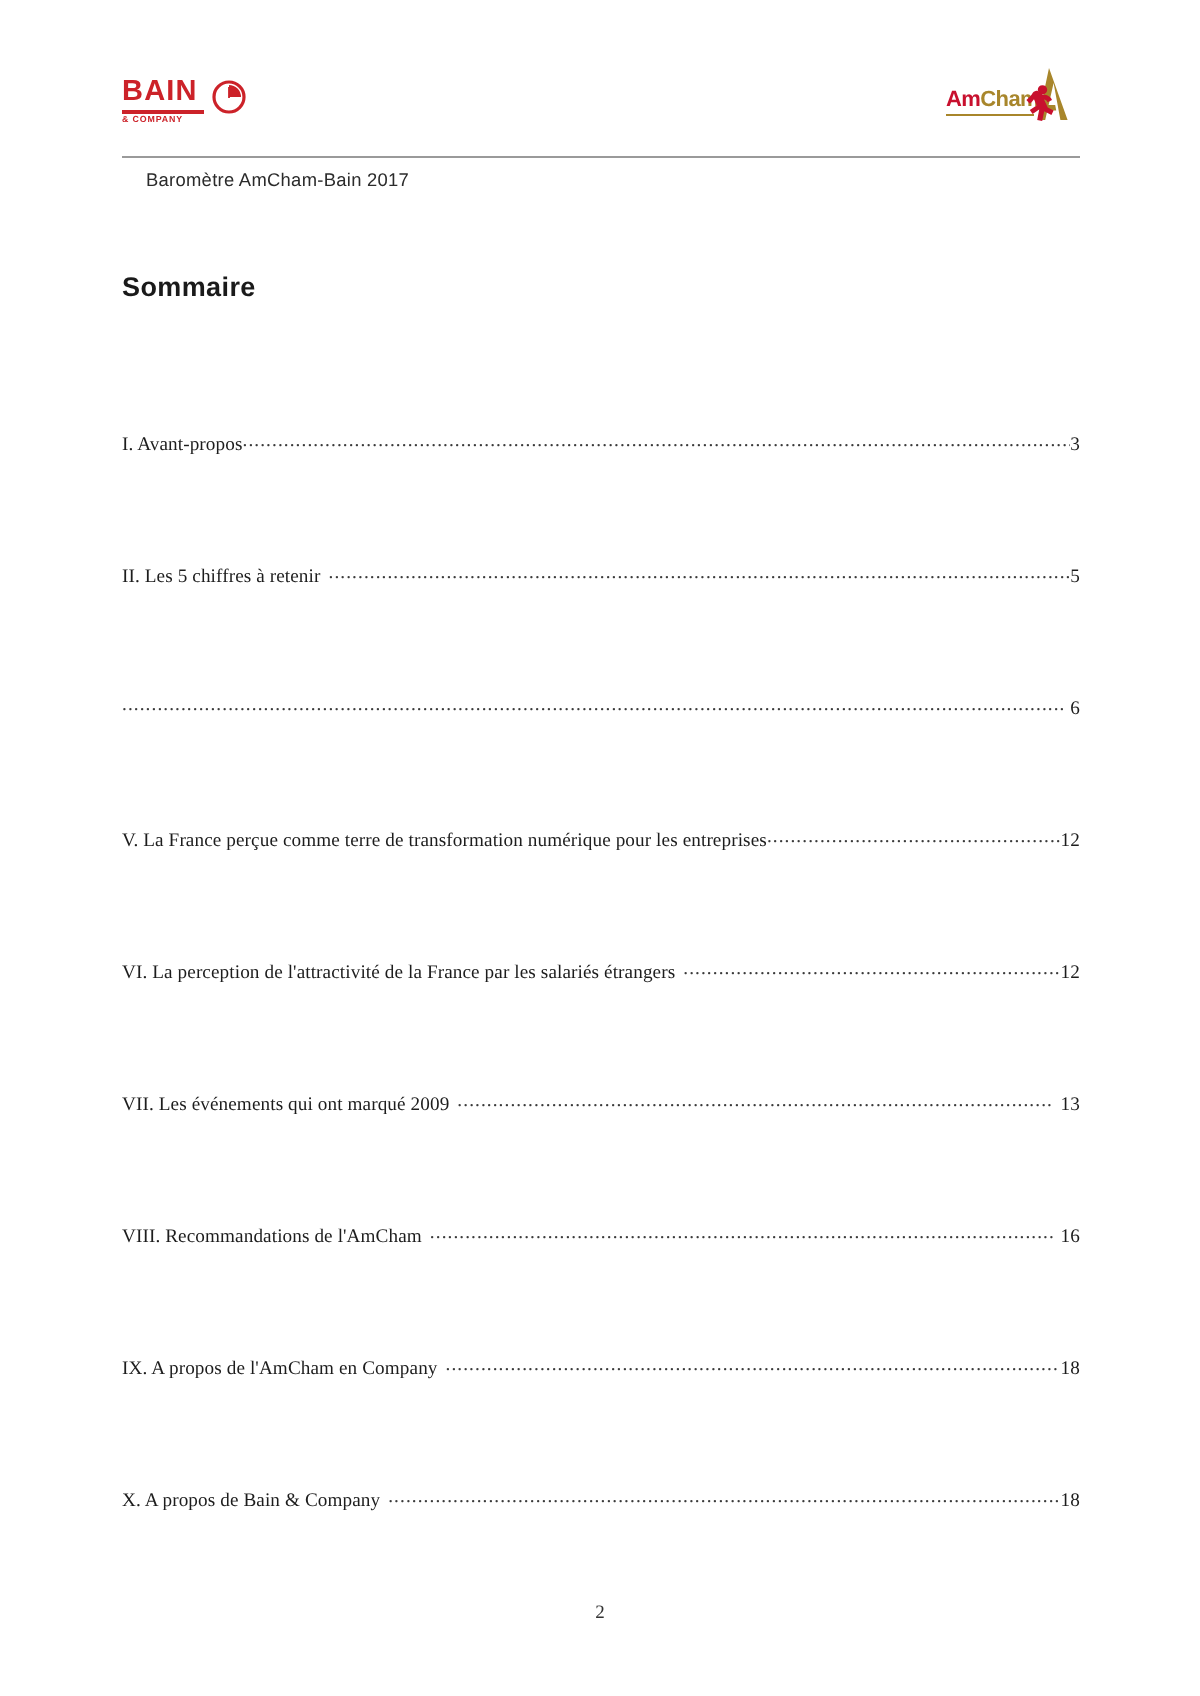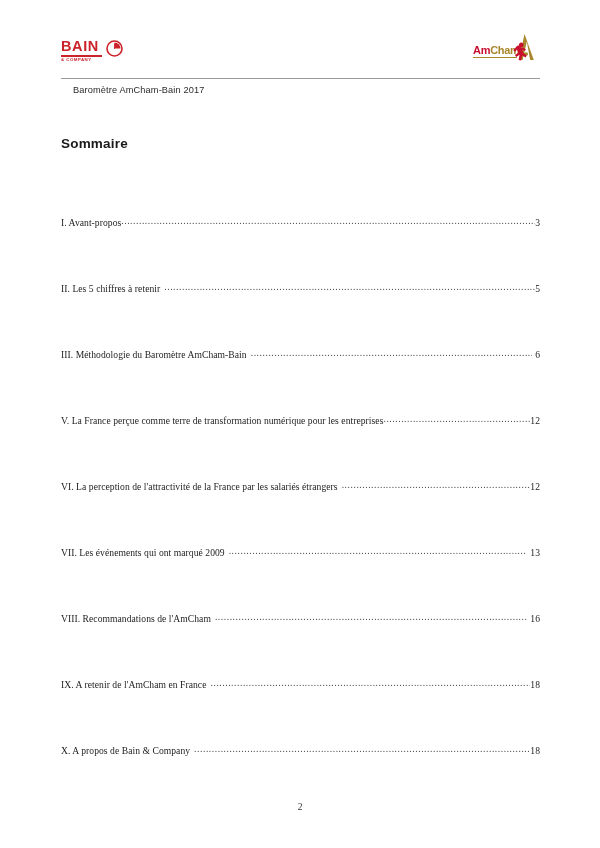--- a/index.html
+++ b/index.html
@@ -263,21 +263,20 @@
       <span class="toc-page">3</span>
     </div>
 
     <div class="toc-entry gap">
       <span class="toc-label">II. Les 5 chiffres à retenir</span>
       <span class="toc-dots"></span>
       <span class="toc-page">5</span>
     </div>
 
     <div class="toc-entry gap pad">
-      <span class="toc-label">III. Méthodologie du Baromètre AmCham-Bain</span>
       <span class="toc-dots"></span>
       <span class="toc-page">6</span>
     </div>
 
 
     <div class="toc-entry">
       <span class="toc-label">V. La France perçue comme terre de transformation numérique pour les entreprises</span>
       <span class="toc-dots"></span>
       <span class="toc-page">12</span>
     </div>
@@ -294,21 +293,21 @@
       <span class="toc-page">13</span>
     </div>
 
     <div class="toc-entry gap pad">
       <span class="toc-label">VIII. Recommandations de l'AmCham</span>
       <span class="toc-dots"></span>
       <span class="toc-page">16</span>
     </div>
 
     <div class="toc-entry gap">
-      <span class="toc-label">IX. A retenir de l'AmCham en France</span>
+      <span class="toc-label">IX. A propos de l'AmCham en Company</span>
       <span class="toc-dots"></span>
       <span class="toc-page">18</span>
     </div>
 
     <div class="toc-entry gap">
       <span class="toc-label">X. A propos de Bain &amp; Company</span>
       <span class="toc-dots"></span>
       <span class="toc-page">18</span>
     </div>
 

